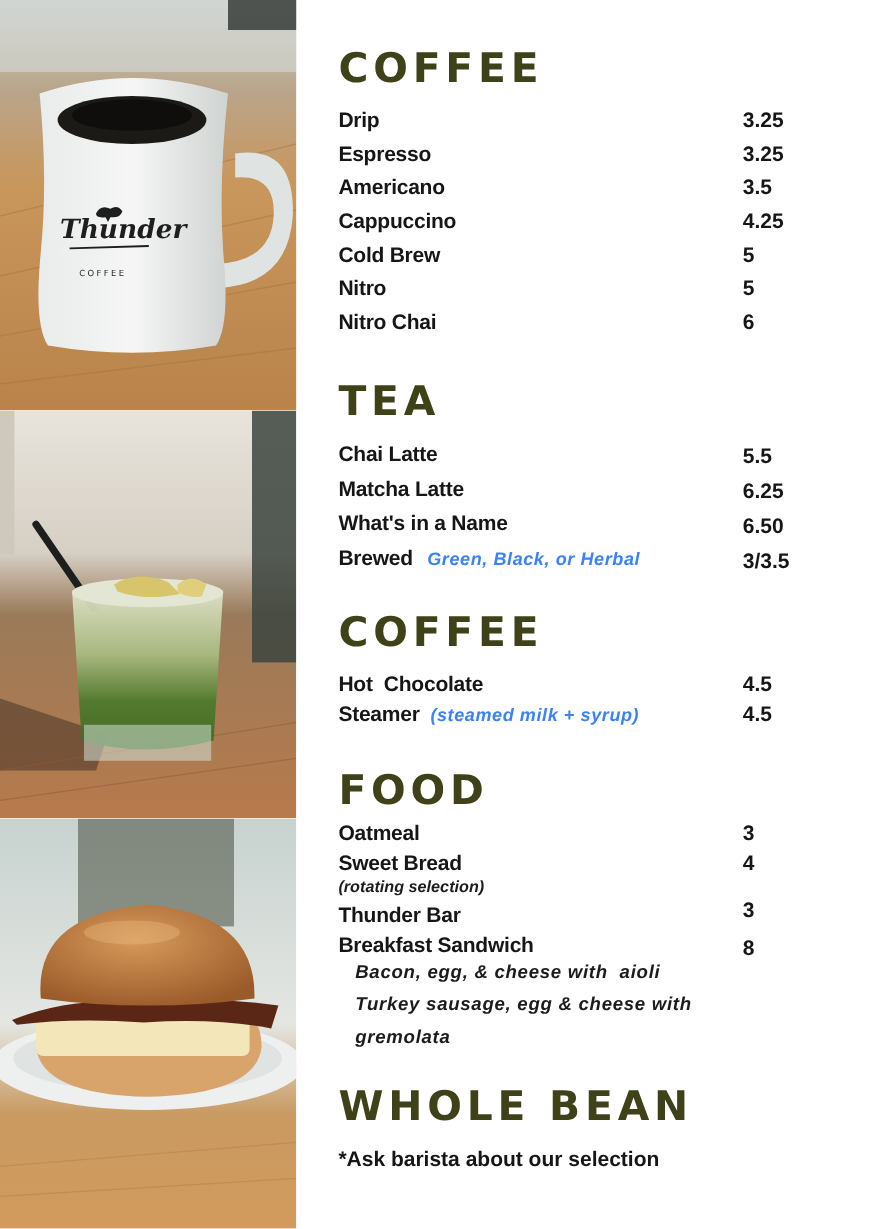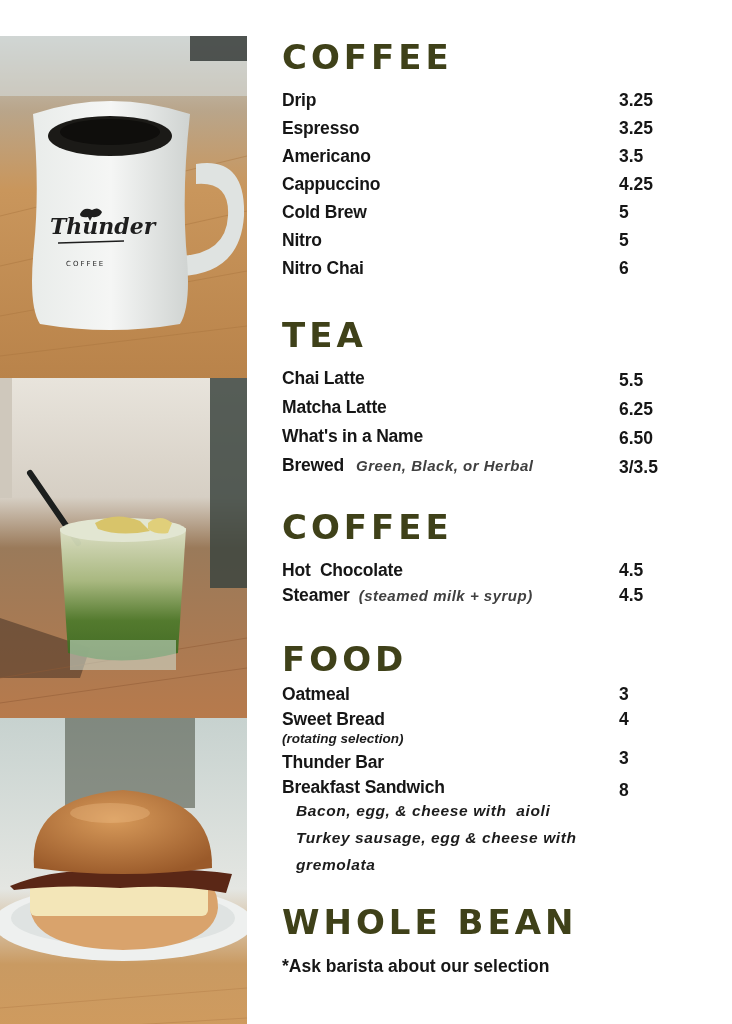--- a/index.html
+++ b/index.html
@@ -1,42 +1,42 @@
 <!DOCTYPE html>
 <html><head>
   <meta charset="utf-8">
   <style>
     * { box-sizing: border-box; margin: 0; padding: 0; }
     html, body { width: 732px; height: 1024px; background: #ffffff; overflow: hidden; }
     body { position: relative; font-family: "Liberation Sans", sans-serif; color: #161616; }
 
     
     .photos { position: absolute; left: 0; top: 0; width: 247px; height: 1024px; }
-    .photo { position: absolute; left: 0; width: 247px; overflow: hidden; margin-top: 36px; }
+    .photo { position: absolute; left: 0; width: 247px; overflow: hidden; }
     .photo svg { display: block; width: 247px; height: 100%; }
     .photo-1 { top: 0; height: 342px; }
     .photo-2 { top: 342px; height: 340px; }
     .photo-3 { top: 682px; height: 342px; }
 
     
     .menu { position: absolute; left: 282px; top: 0; width: 440px; height: 1024px; }
     .heading {
       position: absolute; left: 0;
       font-family: "DejaVu Sans", sans-serif; font-weight: bold;
       font-size: 34px; letter-spacing: 4px; color: #3f4119; line-height: 1;
     }
     .row { position: absolute; left: 0; width: 420px; height: 24px; }
     .item-name {
       position: absolute; left: 0; top: 0;
       font-family: "Liberation Sans", sans-serif; font-weight: bold;
       font-size: 17.5px; color: #161616; white-space: nowrap; letter-spacing: -0.2px;
     }
     .item-note {
       font-family: "Liberation Sans", sans-serif; font-style: italic; font-weight: bold;
-      font-size: 15px; color: #404040; margin-left: 12px; letter-spacing: 0.5px;
+      font-size: 15px; color: #3b82f6; margin-left: 12px; letter-spacing: 0.5px;
     }
     .item-price {
       position: absolute; left: 337px; top: 0;
       font-family: "Liberation Sans", sans-serif; font-weight: bold;
       font-size: 17.5px; color: #161616; white-space: nowrap;
     }
     .subnote {
       position: absolute; left: 0;
       font-family: "Liberation Sans", sans-serif; font-style: italic; font-weight: bold;
       font-size: 13.5px; color: #1c1c1c; white-space: nowrap;

